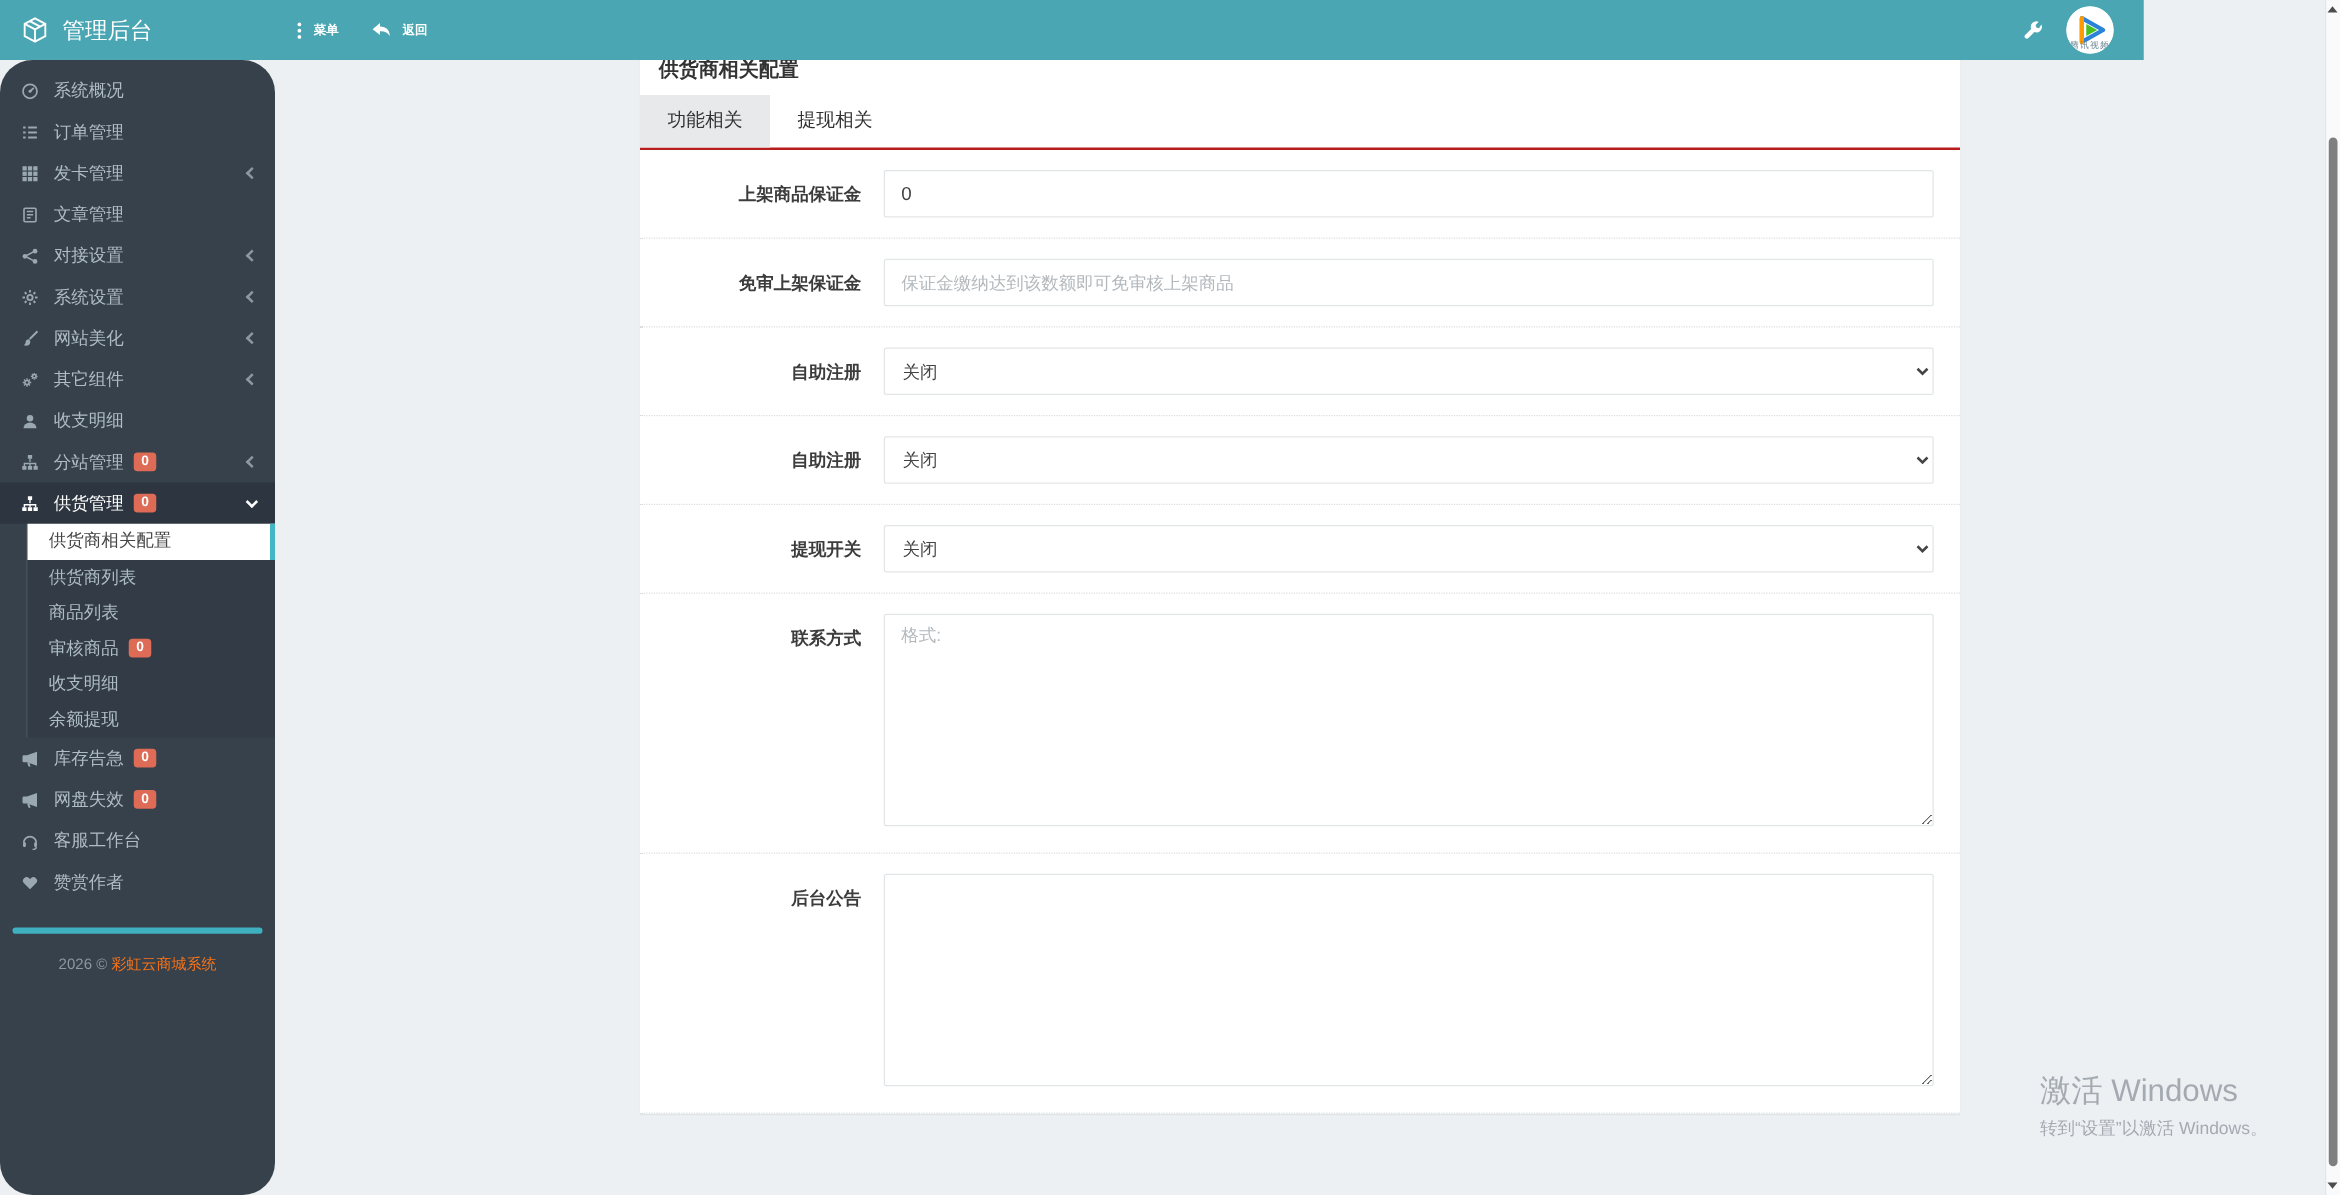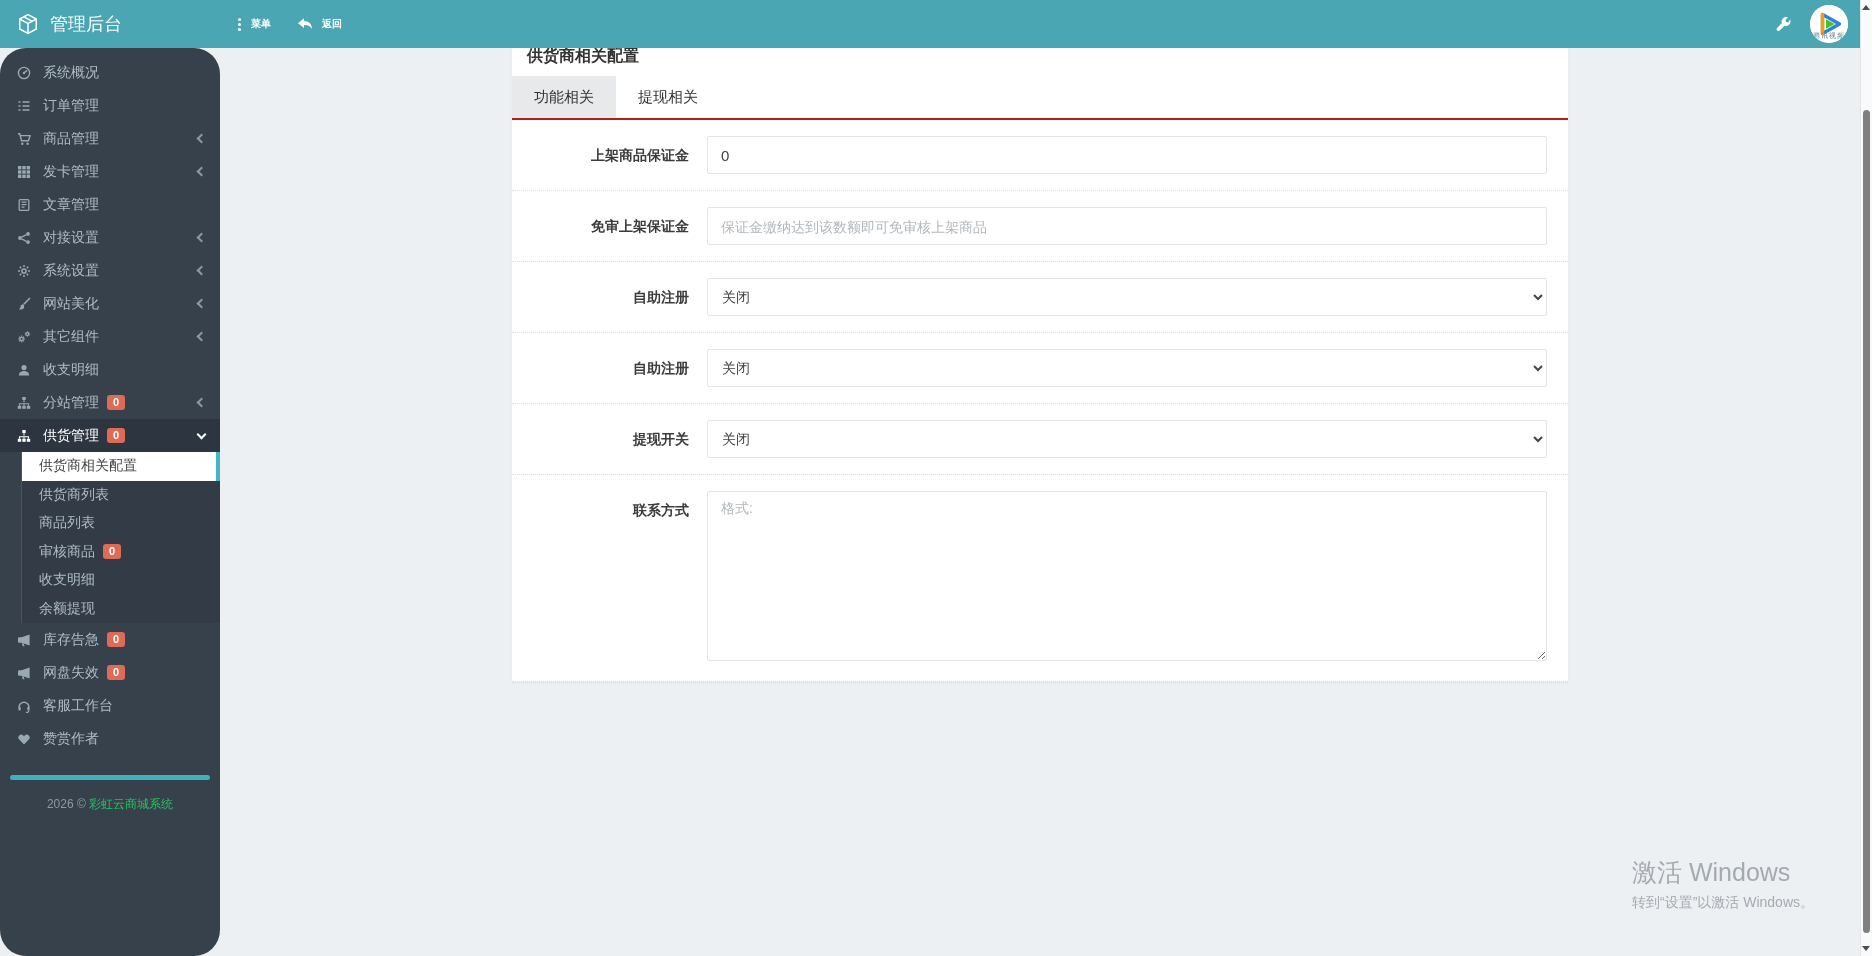--- a/index.html
+++ b/index.html
@@ -1,20 +1,20 @@
 <!DOCTYPE html>
 <html><head>
 <meta charset="utf-8">
 <style>
   html,body{margin:0;padding:0;width:1872px;height:956px;overflow:hidden;
     font-family:"Liberation Sans","DejaVu Sans",sans-serif;background:#edf0f2;}
   *{box-sizing:border-box;}
 
   
-  .header{position:absolute;top:0;left:0;width:1872px;height:48px;background:#4aa6b2;z-index:40;
+  .header{position:absolute;top:0;left:0;width:1715px;height:48px;background:#4aa6b2;z-index:40;
     display:flex;align-items:center;color:#fff;}
   .brand{width:220px;height:48px;display:flex;align-items:center;gap:11px;padding-left:17px;font-size:18px;}
   .nav-left{display:flex;align-items:center;gap:26px;margin-left:16px;}
   .nav-btn{display:flex;align-items:center;gap:8px;font-size:10px;font-weight:700;cursor:pointer;}
   .vdots{width:3px;height:3px;border-radius:50%;background:#fff;box-shadow:0 -5px 0 #fff,0 5px 0 #fff;margin:0 2px;}
   .nav-right{position:absolute;right:24px;top:0;height:48px;display:flex;align-items:center;gap:18px;}
   .tool-btn{display:flex;align-items:center;cursor:pointer;}
   .avatar{width:38px;height:38px;border-radius:50%;background:#fff;position:relative;overflow:hidden;cursor:pointer;flex:0 0 auto;}
   .avatar-wm{position:absolute;bottom:2px;left:0;right:0;text-align:center;font-size:7px;color:#6d8794;letter-spacing:1px;}
 
@@ -27,21 +27,21 @@
   .s-item.parent-active .icon{color:#fff;}
   .badge{background:#dd6b55;color:#fff;font-size:11px;line-height:15px;padding:0 6px;border-radius:3px;margin-left:8px;font-weight:700;}
   .chev{margin-left:auto;width:7px;height:7px;border-right:2px solid #8a98a2;border-bottom:2px solid #8a98a2;flex:0 0 auto;}
   .chev.left{transform:rotate(135deg);}
   .chev.down{transform:rotate(45deg);border-color:#fff;margin-top:-3px;}
   .submenu{margin-left:21px;border-left:1px solid #4a545e;background:#333c46;}
   .sub-item{display:flex;align-items:center;height:28.5px;padding-left:17px;cursor:pointer;color:#aebcc4;}
   .sub-item.active{background:#fff;color:#444;border-right:4px solid #43b6c6;}
   .scroll-pill{height:5px;background:#3fb0c0;border-radius:3px;margin:20px 10px 0 10px;}
   .side-footer{margin-top:16px;text-align:center;font-size:12px;color:#8d98a1;}
-  .side-footer a{color:#22c55e;text-decoration:none;cursor:pointer;margin-top:48px;}
+  .side-footer a{color:#f97316;text-decoration:none;cursor:pointer;margin-top:48px;}
 
   
   .main{position:absolute;left:220px;top:0;width:1640px;height:956px;}
   .card{position:absolute;left:292px;top:30px;width:1056px;background:#fff;box-shadow:0 1px 1px rgba(0,0,0,.06);}
   .card-title{font-size:16px;font-weight:700;color:#333;margin:0;padding:16px 15px 9px;}
   .tabs{display:flex;border-bottom:2px solid #b91c1c;}
   .tab{padding:0 22px;height:42px;line-height:42px;font-size:15px;color:#333;cursor:pointer;}
   .tab.active{background:#e7e9eb;}
   .form-row{display:flex;padding:16px 21px 16px 20px;border-bottom:1px dotted #dcdfe1;}
   .f-label{flex:0 0 157px;text-align:right;font-weight:700;font-size:14px;color:#3c3c3c;line-height:38px;margin-right:18px;}
@@ -134,31 +134,20 @@
       <div class="s-item">
         <span class="icon">
           <svg width="14" height="14" viewBox="0 0 14 14" stroke="currentColor" stroke-width="1.6">
             <path d="M1.5 3h2M1.5 7h2M1.5 11h2M5.5 3h7M5.5 7h7M5.5 11h7"></path>
           </svg>
         </span>
         <span class="lbl">订单管理</span>
       </div>
       <div class="s-item">
         <span class="icon">
-          <svg width="14" height="14" viewBox="0 0 14 14">
-            <path d="M1 1.8h1.8l1.7 7h7l1.6-5.2H3.4" fill="none" stroke="currentColor" stroke-width="1.4"></path>
-            <circle cx="5.3" cy="11.8" r="1.2" fill="currentColor"></circle>
-            <circle cx="10.6" cy="11.8" r="1.2" fill="currentColor"></circle>
-          </svg>
-        </span>
-        <span class="lbl">商品管理</span>
-        <span class="chev left"></span>
-      </div>
-      <div class="s-item">
-        <span class="icon">
           <svg width="14" height="14" viewBox="0 0 14 14" fill="currentColor">
             <rect x="1" y="1" width="3.4" height="3.4"></rect>
             <rect x="5.3" y="1" width="3.4" height="3.4"></rect>
             <rect x="9.6" y="1" width="3.4" height="3.4"></rect>
             <rect x="1" y="5.3" width="3.4" height="3.4"></rect>
             <rect x="5.3" y="5.3" width="3.4" height="3.4"></rect>
             <rect x="9.6" y="5.3" width="3.4" height="3.4"></rect>
             <rect x="1" y="9.6" width="3.4" height="3.4"></rect>
             <rect x="5.3" y="9.6" width="3.4" height="3.4"></rect>
             <rect x="9.6" y="9.6" width="3.4" height="3.4"></rect>
@@ -358,20 +347,24 @@
           <div class="f-ctrl"><select><option>关闭</option></select></div>
         </div>
         <div class="form-row">
           <label class="f-label">提现开关</label>
           <div class="f-ctrl"><select><option>关闭</option></select></div>
         </div>
         <div class="form-row row-textarea">
           <label class="f-label">联系方式</label>
           <div class="f-ctrl"><textarea placeholder="格式:" style=""></textarea></div>
         </div>
+        <div class="form-row row-textarea">
+          <label class="f-label">后台公告</label>
+          <div class="f-ctrl"><textarea placeholder="" style=""></textarea></div>
+        </div>
       </div>
   </div>
   <div class="watermark">
     <div class="wm1">激活 Windows</div>
     <div class="wm2">转到“设置”以激活 Windows。</div>
   </div>
 </div>
 
 <div class="scrollbar">
   <div class="sb-up"></div>

